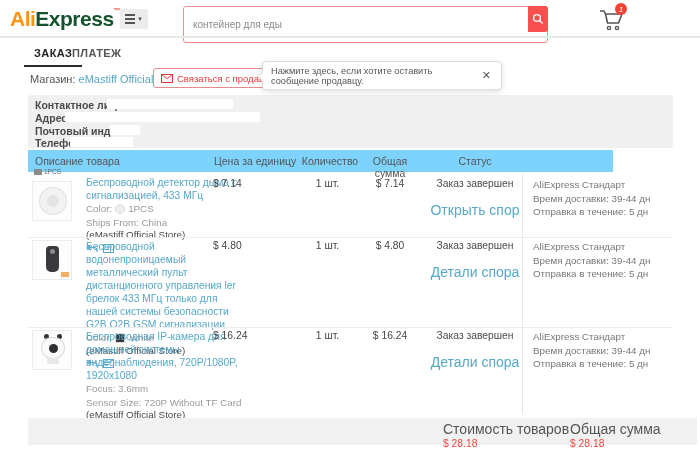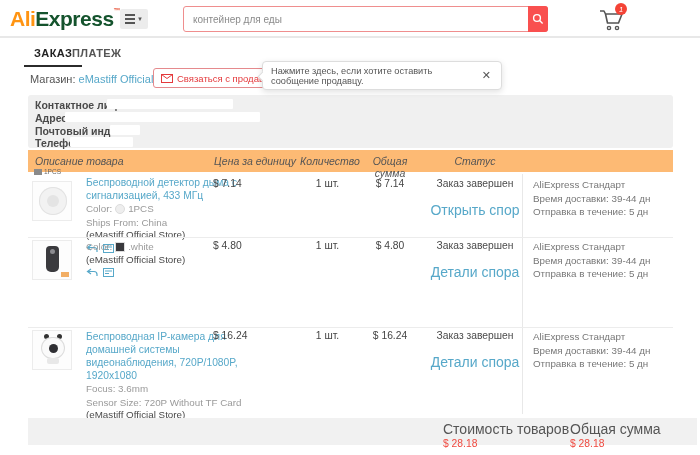--- a/index.html
+++ b/index.html
@@ -8,21 +8,21 @@
 
   
   .logo { position:absolute; left:10px; top:7px; font-size:21px; font-weight:bold; letter-spacing:-0.5px; cursor:pointer; }
   .logo .ali { color:#ff9412; }
   .logo .express { color:#14532d; }
   .logo .mark { font-size:7px; color:#e6492d; vertical-align:top; }
   .menu-btn { position:absolute; left:120px; top:9px; width:28px; height:20px; background:#ececec; border-radius:2px; display:flex; align-items:center; justify-content:center; gap:2px; cursor:pointer; }
   .menu-bars { display:flex; flex-direction:column; gap:2px; }
   .menu-bars i { display:block; width:10px; height:2px; background:#555; }
   .menu-caret { font-size:6px; color:#555; }
-  .search-wrap { position:absolute; left:183px; top:6px; width:365px; height:26px; }
+  .search-wrap { position:absolute; left:183px; top:6px; width:365px; height:37px; }
   .search-input { width:100%; height:100%; border:1px solid #ef8e8e; border-radius:3px; padding:0 26px 0 9px; font-size:10px; color:#8a8a8a; outline:none; font-family:"Liberation Sans", sans-serif; }
   .search-btn { position:absolute; right:0; top:0; width:20px; height:26px; background:#f9504f; border:none; border-radius:0 3px 3px 0; display:flex; align-items:center; justify-content:center; cursor:pointer; }
   .cart { position:absolute; left:598px; top:8px; width:34px; height:26px; cursor:pointer; }
   .cart-badge { position:absolute; left:17px; top:-5px; min-width:12px; height:12px; border-radius:50%; background:#f44336; color:#fff; font-size:7.5px; font-style:italic; display:flex; align-items:center; justify-content:center; }
   .header-line { position:absolute; left:0; top:36px; width:700px; height:2px; background:#e8e8e8; }
 
   
   .tab { position:absolute; top:47px; font-size:11px; font-weight:bold; letter-spacing:0.4px; cursor:pointer; padding-bottom:6px; }
   .tab-order { left:24px; padding-left:10px; padding-right:10px; color:#222; border-bottom:2px solid #2b2b2b; }
   .tab-payment { left:72px; color:#555; }
@@ -34,21 +34,21 @@
   .tooltip { position:absolute; left:262px; top:61px; width:240px; height:29px; background:#fff; border:1px solid #ddd; border-radius:4px; box-shadow:0 2px 6px rgba(0,0,0,0.12); display:flex; align-items:center; padding:0 8px; font-size:9.2px; color:#555; z-index:5; }
   .tooltip-arrow { position:absolute; left:-4px; top:11px; width:7px; height:7px; background:#fff; border-left:1px solid #ddd; border-bottom:1px solid #ddd; transform:rotate(45deg); }
   .tooltip-close { margin-left:auto; font-size:11px; color:#555; cursor:pointer; padding:0 2px; }
 
   
   .contact-box { position:absolute; left:28px; top:95px; width:645px; height:53px; background:#f0f0f0; border-radius:3px; }
   .contact-line { position:absolute; left:7px; font-size:10.5px; font-weight:bold; color:#4a4a4a; white-space:nowrap; }
   .redact { position:absolute; height:10px; background:#fff; border-radius:1px; }
 
   
-  .thead { position:absolute; left:28px; top:150px; width:645px; height:22px; background:#fdba74;font-style:italic; }
+  .thead { position:absolute; left:28px; top:150px; width:585px; height:22px; background:#7dd3fc; }
   .thead span { position:absolute; top:5px; font-size:10.5px; color:#555; }
   .th-desc { left:7px; }
   .th-price { left:186px; }
   .th-qty { left:272px; width:60px; text-align:center; }
   .th-total { left:330px; width:64px; text-align:center; }
   .th-status { left:400px; width:94px; text-align:center; }
   .vdivider { position:absolute; left:522px; top:174px; width:1px; height:240px; background:#e8e8e8; }
   .row { position:absolute; left:0; width:700px; }
   .row-sep { position:absolute; left:28px; width:645px; height:1px; background:#ececec; }
   .thumb { position:absolute; left:32px; width:40px; height:40px; border:1px solid #ececec; background:#fdfdfd; }
@@ -207,20 +207,21 @@
     </div>
   </div>
   <div class="row-sep" style="top:237px;"></div>
 
   <div class="row" style="top:238px; height:89px;">
     <div class="thumb" style="top:2px;">
         <span class="t-fob"></span>
         <span class="t-tag"></span>
       </div>
     <div class="desc" style="top:2px;">
+      <div class="p-title">Беспроводной водонепроницаемый металлический пульт дистанционного управления ler брелок 433 МГц только для нашей системы безопасности G2B O2B GSM сигнализации</div>
       <div class="p-attr">
           <span>Color:</span>
           <span class="swatch" style="background:#39393d;"></span>
           <span>.white</span>
         </div>
       <div class="p-store">(eMastiff Official Store)</div>
       <div class="p-icons">
         <svg width="12" height="9" viewBox="0 0 12 9">
             <path d="M5 1 L1.5 3.5 L5 6 M1.5 3.5 H8 C10 3.5 11 5 11 6.5 V8" fill="none" stroke="#57a8c9" stroke-width="1.2"></path>
           </svg>

